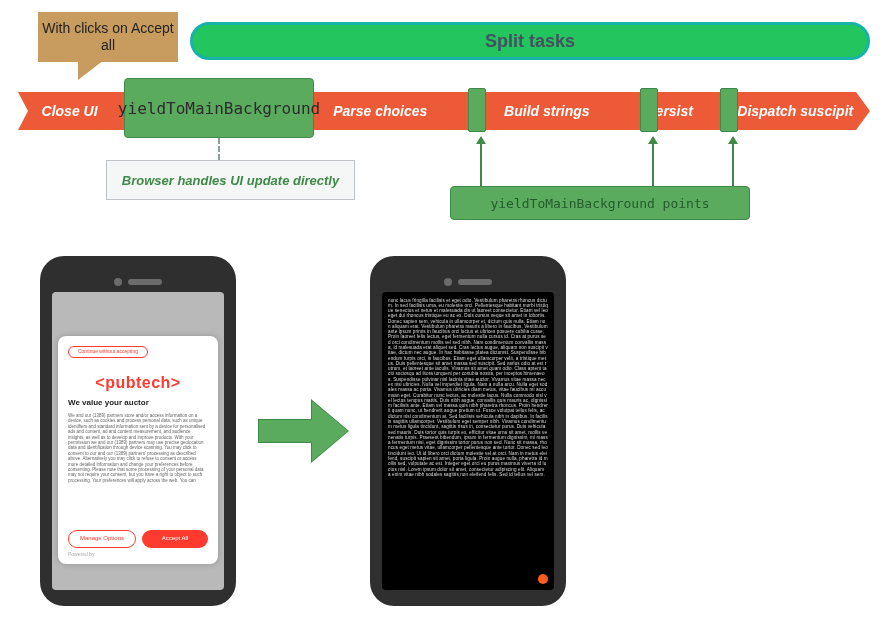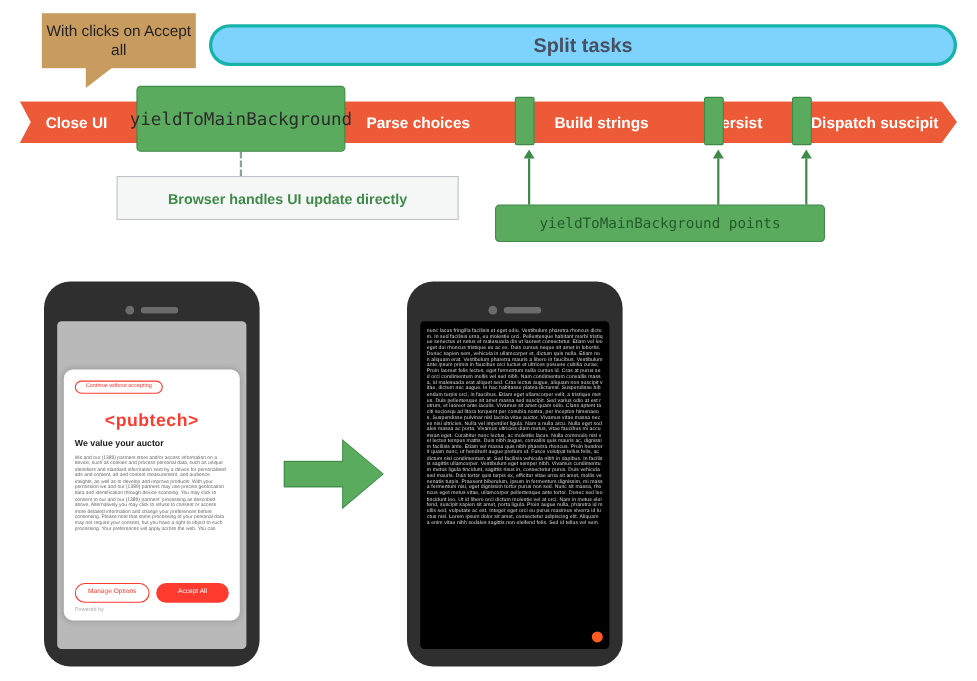--- a/index.html
+++ b/index.html
@@ -46,39 +46,40 @@
 
   
   .split-pill{
     position:absolute;
     right:18px; top:22px;
     width:680px; height:38px;
     border:3px solid var(--teal);
     border-radius:22px;
     display:flex; align-items:center; justify-content:center;
     font-weight:700; font-size:18px; color:var(--slate);
-    background:#7dd3fc;
+    background:#22c55e;
     text-align:right;
   }
 
   
   .arrow-row{
     position:absolute;
     left:18px; top:92px; right:18px;
     height:38px;
     background:var(--orange);
     clip-path:polygon(0 0, calc(100% - 14px) 0, 100% 50%, calc(100% - 14px) 100%, 0 100%, 10px 50%);
     display:flex; align-items:center;
     color:#fff; font-weight:700; font-size:14px;
   }
   .arrow-row .seg{
     height:100%;
     display:flex; align-items:center; justify-content:center;
     white-space:nowrap;
     padding:0 10px;
+    font-style:italic;
   }
 
   
   .ytmb{
     position:absolute;
     left:124px; top:78px;
     width:190px; height:60px;
     background:var(--green);
     border:1px solid var(--green-dark);
     border-radius:4px;
@@ -94,25 +95,25 @@
     border-radius:2px;
   }
   .mini.a{left:468px;}
   .mini.b{left:640px;}
   .mini.c{left:720px;}
 
   
   .browser-box{
     position:absolute;
     left:106px; top:160px;
-    width:311px; height:40px;
+    width:249px; height:40px;
     background:#f5f6f6;
     border:1px solid #bfc3c8;
     display:flex; align-items:center; justify-content:center;
-    font-weight:600; font-size:13px; color:var(--green-dark);
+    font-weight:600; font-size:13px; color:var(--green-dark);font-style:italic;
   }
   .browser-line{
     position:absolute;
     left:218px; top:138px;
     width:0; height:22px;
     border-left:2px dashed #8aa0a0;
   }
 
   
   .ytmb-points{

